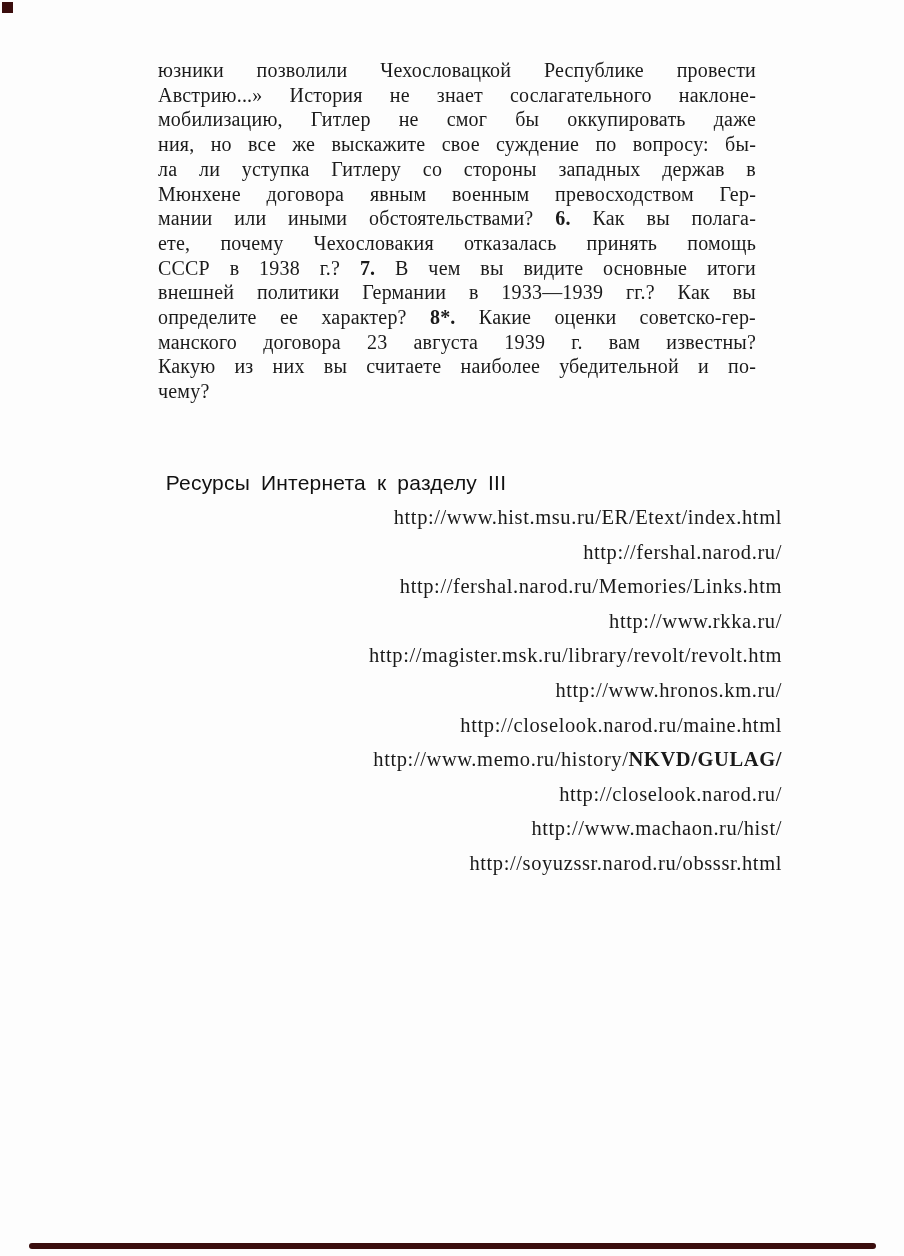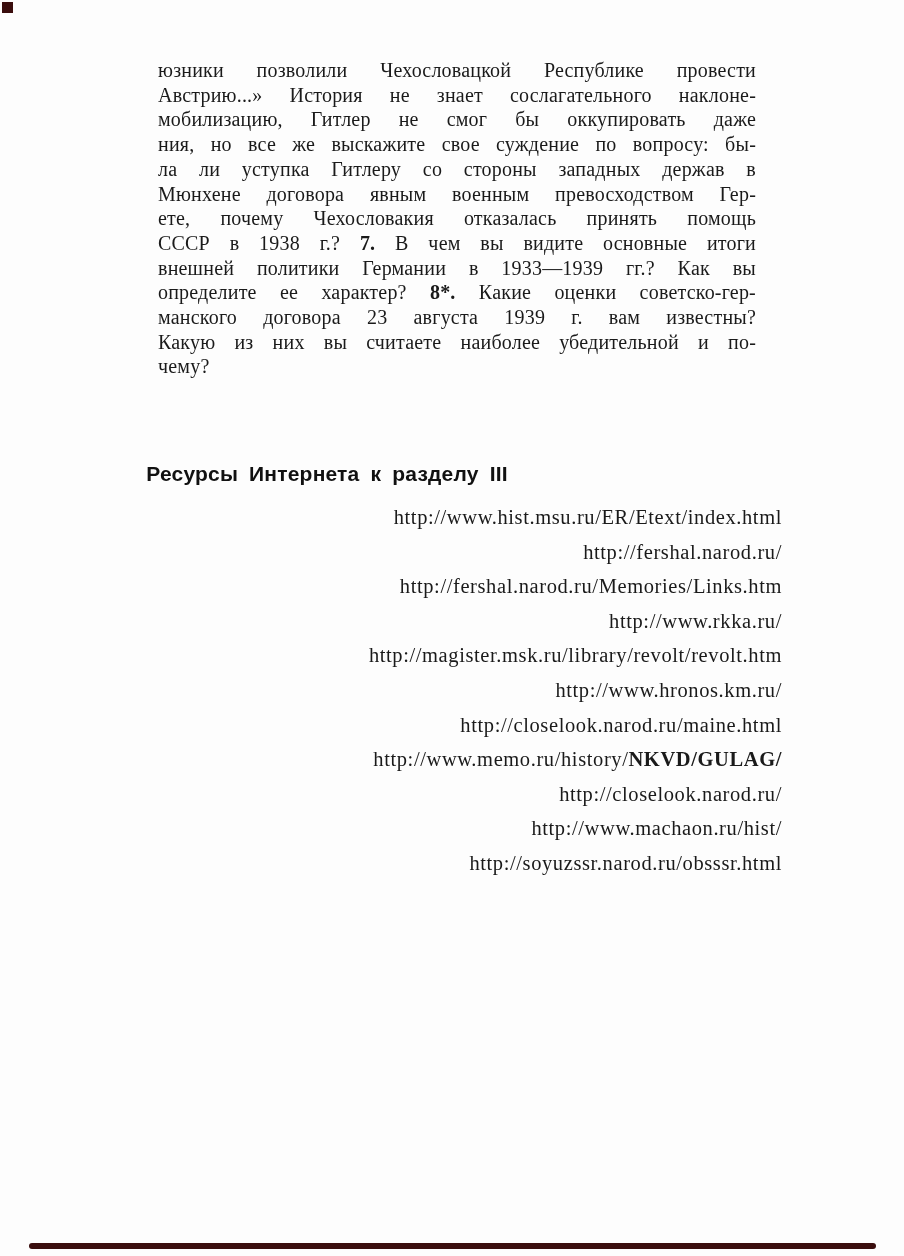--- a/index.html
+++ b/index.html
@@ -15,24 +15,24 @@
     position:absolute;left:158px;top:58px;width:598px;
     font-family:"Liberation Serif", serif;
     font-size:20px;line-height:24.7px;
     color:#1a1a1a;
     letter-spacing:0.2px;
   }
   .para-line{text-align:justify;text-align-last:justify;}
   .paragraph .para-line:last-child{text-align-last:left;}
   .b{font-weight:bold;}
   .heading{
-    position:absolute;left:80px;top:462px;width:494px;margin:0;
+    position:absolute;left:80px;top:462px;width:494px;margin:9px;
     text-align:center;
     font-family:"Liberation Sans", sans-serif;
-    font-size:21px;font-weight:bold;color:#111111;
+    font-size:21px;font-weight:normal;color:#111111;
     word-spacing:5px;letter-spacing:0.2px;
   }
   .urls{
     position:absolute;left:82px;top:500px;width:700px;
     font-family:"Liberation Serif", serif;
     font-size:20.5px;color:#1a1a1a;letter-spacing:0.6px;
   }
   .url-line{height:34.6px;line-height:34.6px;white-space:nowrap;text-align:right;}
   .artifact{position:absolute;}
   .corner{left:2px;top:2px;width:11px;height:11px;}
@@ -43,20 +43,21 @@
 
 <div class="artifact corner" style="background: rgb(58, 13, 13);"></div>
 
 <div class="paragraph">
     <div class="para-line"><span>юзники позволили Чехословацкой Республике провести</span></div>
     <div class="para-line"><span>Австрию...» История не знает сослагательного наклоне-</span></div>
     <div class="para-line"><span>мобилизацию, Гитлер не смог бы оккупировать даже</span></div>
     <div class="para-line"><span>ния, но все же выскажите свое суждение по вопросу: бы-</span></div>
     <div class="para-line"><span>ла ли уступка Гитлеру со стороны западных держав в</span></div>
     <div class="para-line"><span>Мюнхене договора явным военным превосходством Гер-</span></div>
+    <div class="para-line"><span>мании или иными обстоятельствами? </span><span class="b">6.</span><span> Как вы полага-</span></div>
     <div class="para-line"><span>ете, почему Чехословакия отказалась принять помощь</span></div>
     <div class="para-line"><span>СССР в 1938 г.? </span><span class="b">7.</span><span> В чем вы видите основные итоги</span></div>
     <div class="para-line"><span>внешней политики Германии в 1933—1939 гг.? Как вы</span></div>
     <div class="para-line"><span>определите ее характер? </span><span class="b">8*.</span><span> Какие оценки советско-гер-</span></div>
     <div class="para-line"><span>манского договора 23 августа 1939 г. вам известны?</span></div>
     <div class="para-line"><span>Какую из них вы считаете наиболее убедительной и по-</span></div>
     <div class="para-line"><span>чему?</span></div>
   </div>
 
 <h2 class="heading">Ресурсы Интернета к разделу III</h2>

